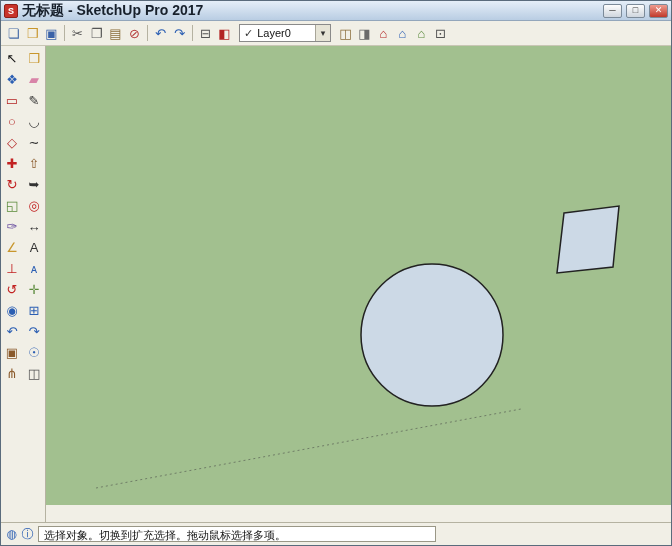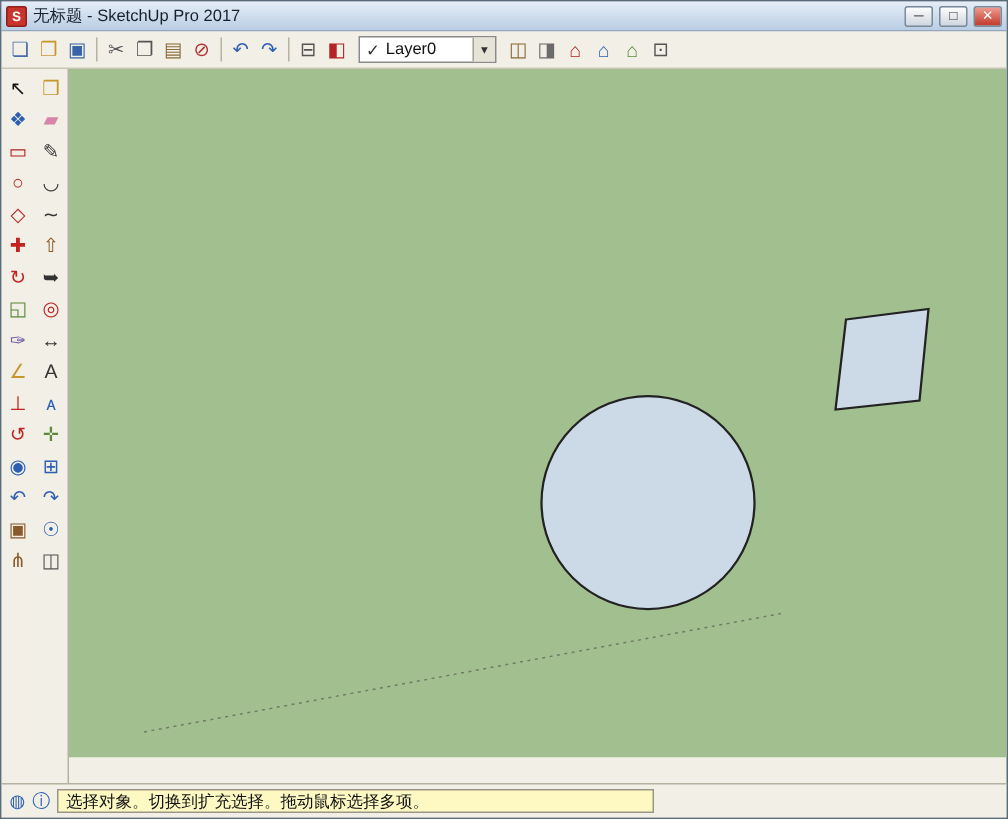--- a/index.html
+++ b/index.html
@@ -1,41 +1,41 @@
 <!DOCTYPE html>
 <html><head>
 <meta charset="utf-8">
 <style>
   html,body{margin:0;padding:0;background:#888;font-family:"Liberation Sans","DejaVu Sans",sans-serif;}
   .window{width:672px;height:546px;box-sizing:border-box;border:1px solid #5a6b7c;background:#f1efe6;display:flex;flex-direction:column;overflow:hidden;}
   
   .titlebar{height:19px;flex:0 0 19px;background:linear-gradient(#e5eef8,#b9cde3);border-bottom:1px solid #93a6bb;display:flex;align-items:center;gap:4px;padding:0 3px;}
   .logo{width:12px;height:12px;background:#c8332b;border:1px solid #8f1f19;border-radius:2px;color:#fff;font-size:9px;line-height:12px;text-align:center;font-weight:bold;flex:0 0 12px;}
-  .title{flex:1;font-size:11px;font-weight:normal;color:#17202b;white-space:nowrap;overflow:hidden;}
+  .title{flex:1;font-size:14px;font-weight:bold;color:#17202b;white-space:nowrap;overflow:hidden;}
   .tb-btn{width:19px;height:14px;box-sizing:border-box;border:1px solid #7b8a99;border-radius:2px;background:linear-gradient(#fdfdfd,#cfd6de);font-size:9px;line-height:11px;text-align:center;color:#333;}
   .tb-btn.close{background:linear-gradient(#ef9c90,#c0392b);color:#fff;}
   
   .menubar{height:20px;flex:0 0 20px;background:#f1efe6;border-bottom:1px solid #d6d3c4;display:flex;align-items:center;padding:0 3px;font-size:12px;color:#111;}
   .menu-item{padding:1px 7px;white-space:nowrap;}
   
   .toolbar{height:24px;flex:0 0 24px;background:#f1efe6;border-bottom:1px solid #c9c6b5;display:flex;align-items:center;padding:0 3px;}
   .tb-icon{width:19px;height:19px;display:flex;align-items:center;justify-content:center;font-size:13px;cursor:default;}
   .tb-sep{width:1px;height:16px;background:#b5b2a1;margin:0 3px;}
   .combo{display:flex;align-items:center;height:18px;box-sizing:border-box;background:#fff;border:1px solid #8a8a8a;width:92px;font-size:11px;padding-left:4px;gap:4px;margin:0 5px;color:#111;}
   .combo .arrow{margin-left:auto;width:14px;height:16px;background:#e6e4d6;border-left:1px solid #a8a598;text-align:center;font-size:9px;line-height:16px;color:#333;}
   
   .main{flex:1;display:flex;min-height:0;}
   .palette{width:44px;flex:0 0 44px;background:#f1efe6;border-right:1px solid #b5b2a1;display:grid;grid-template-columns:22px 22px;align-content:start;padding-top:2px;}
   .tool{width:22px;height:21px;display:flex;align-items:center;justify-content:center;font-size:13px;cursor:default;}
   .canvas-wrap{flex:1;min-width:0;position:relative;}
   .canvas-wrap svg{display:block;}
   
   .statusbar{height:22px;flex:0 0 22px;background:#f1efe6;border-top:1px solid #b5b2a1;display:flex;align-items:center;gap:3px;padding-left:3px;font-size:11px;color:#111;}
   .status-icon{width:15px;height:15px;display:flex;align-items:center;justify-content:center;font-size:12px;}
-  .status-field{background:#fef9c3;border:1px solid #9a9786;height:16px;line-height:16px;padding:0 5px;width:398px;box-sizing:border-box;white-space:nowrap;overflow:hidden;}
+  .status-field{background:#ffffff;border:1px solid #9a9786;height:16px;line-height:16px;padding:0 5px;width:398px;box-sizing:border-box;white-space:nowrap;overflow:hidden;}
 </style>
 </head>
 <body>
 
 <div class="window">
 
   <div class="titlebar">
     <div class="logo">S</div>
     <div class="title">无标题 - SketchUp Pro 2017</div>
     <div class="tb-btn">─</div>

